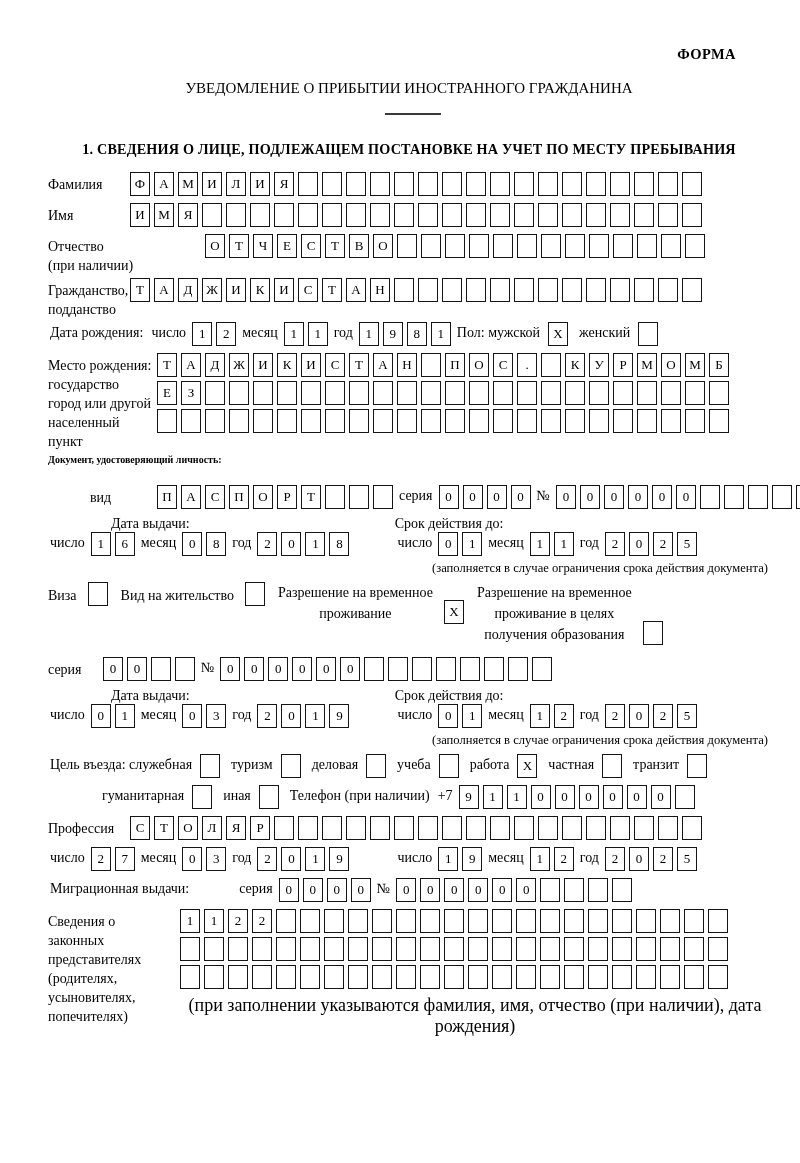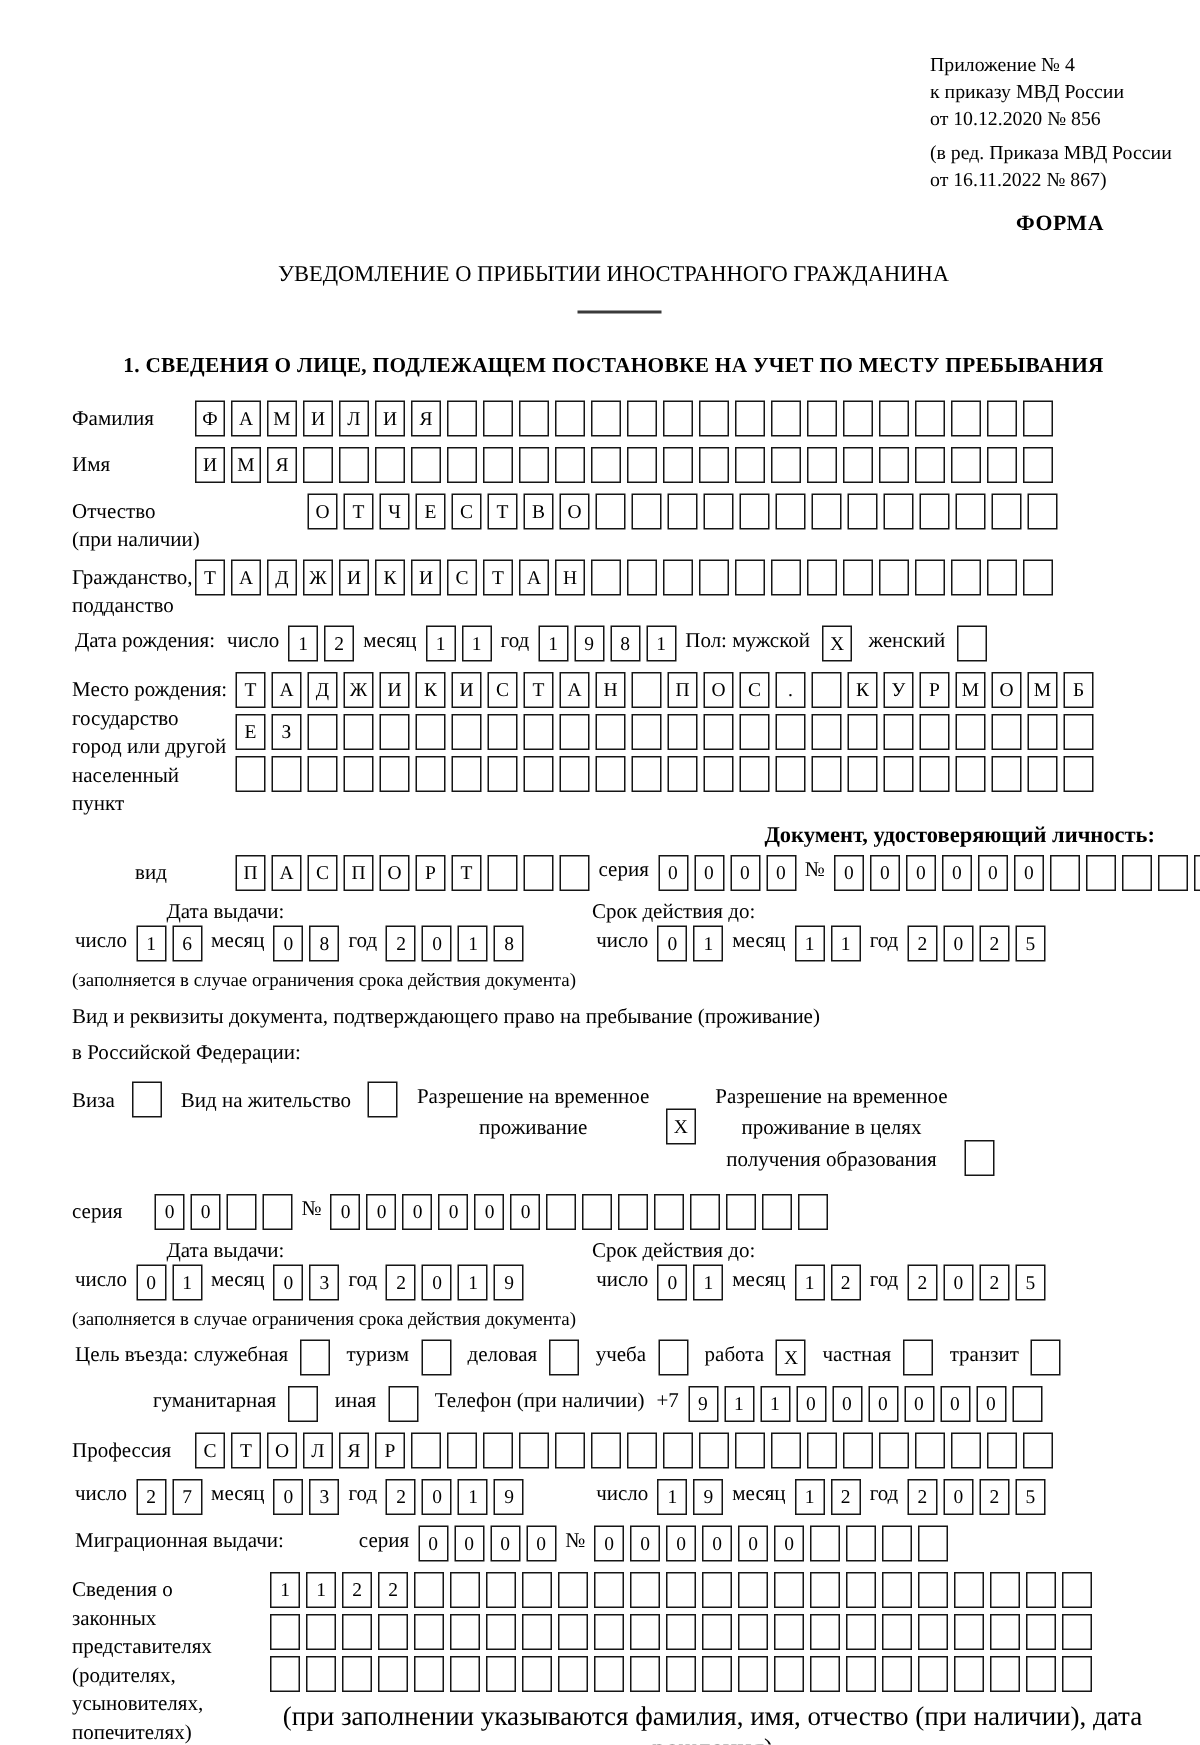--- a/index.html
+++ b/index.html
@@ -29,44 +29,36 @@
   .cells{display:flex;flex-wrap:nowrap;flex:0 0 auto;}
   .cell{display:inline-flex;align-items:center;justify-content:center;box-sizing:content-box;
         width:18px;height:22px;border:1.5px solid #151515;margin-right:4px;
         font-size:13px;background:#fff;flex:0 0 auto;}
   .cb{margin-left:2px;margin-right:9px;}
   .rtxt{margin:3px 6px 0 2px;white-space:nowrap;}
   .sp{display:inline-block;width:42px;flex:0 0 auto;}
   .row[data-name="visit-purpose-2"] .sp{width:52px;}
   .mrows{display:flex;flex-direction:column;}
   .cellrow{display:flex;margin-bottom:4px;}
-  .center-bold{text-align:right;font-weight:bold;font-size:15px;margin:2px 0 4px;}
-  .note{font-size:12.6px;margin:-2px 2px 6px 0;}
+  .center-bold{text-align:left;font-weight:bold;font-size:10px;margin:2px 0 20px;}
+  .note{font-size:12.6px;text-align:right;margin:-2px 2px 6px 0;}
   .mnote{font-size:18px;text-align:center;margin-top:2px;}
   .para{line-height:24px;margin:2px 0 4px;}
   .heads2{display:flex;margin:3px 0 0;}
   .heads2 .hl{margin-left:63px;}
   .heads2 .hr{margin-left:205px;}
   .permit{display:flex;align-items:flex-start;margin:6px 0 12px;}
   .pitem{display:flex;align-items:flex-end;margin-right:13px;}
   .pitem .ptxt{text-align:center;line-height:21px;margin-right:9px;white-space:nowrap;}
   .pitem .cell{margin-right:0;}
 </style>
 </head>
 <body>
 
 <div class="page" data-name="form-page">
-  <div class="annex" data-name="annex-block">
-    <div data-name="annex-line">Приложение № 4</div>
-    <div data-name="annex-line">к приказу МВД России</div>
-    <div data-name="annex-line">от 10.12.2020 № 856</div>
-    <div class="gap"></div>
-    <div data-name="annex-edit-line">(в ред. Приказа МВД России</div>
-    <div data-name="annex-edit-line">от 16.11.2022 № 867)</div>
-  </div>
 
   <div class="forma" data-name="forma-label">ФОРМА</div>
 
   <div class="title" data-name="form-title">
     <div data-name="form-title-line1">УВЕДОМЛЕНИЕ О ПРИБЫТИИ ИНОСТРАННОГО ГРАЖДАНИНА</div>
     <div>
       <span class="uline" data-name="title-underline"></span>
     </div>
   </div>
 
@@ -388,24 +380,20 @@
         </span>
         <span class="rtxt" data-name="row-text">год</span>
         <span class="cells" data-name="doc-valid-year-cells">
           <span class="cell" data-name="filled-cell">2</span>
           <span class="cell" data-name="filled-cell">0</span>
           <span class="cell" data-name="filled-cell">2</span>
           <span class="cell" data-name="filled-cell">5</span>
         </span>
       </div>
       <div class="note" data-name="doc-validity-note">(заполняется в случае ограничения срока действия документа)</div>
-      <div class="para" data-name="residence-doc-para">
-        <div>Вид и реквизиты документа, подтверждающего право на пребывание (проживание)</div>
-        <div>в Российской Федерации:</div>
-      </div>
       <div class="permit" data-name="residence-doc-options">
         <div class="pitem" data-name="visa-option">
           <div class="ptxt" data-name="option-label">
             <div>Виза</div>
           </div>
           <span class="cell cb" data-name="visa-checkbox"></span>
         </div>
         <div class="pitem" data-name="residence-permit-option">
           <div class="ptxt" data-name="option-label">
             <div>Вид на жительство</div>

